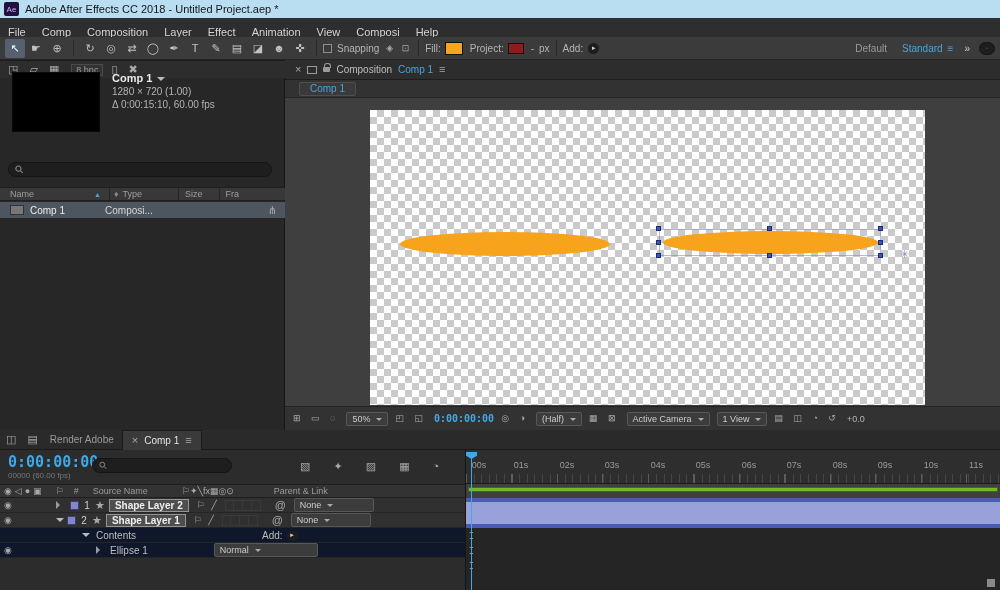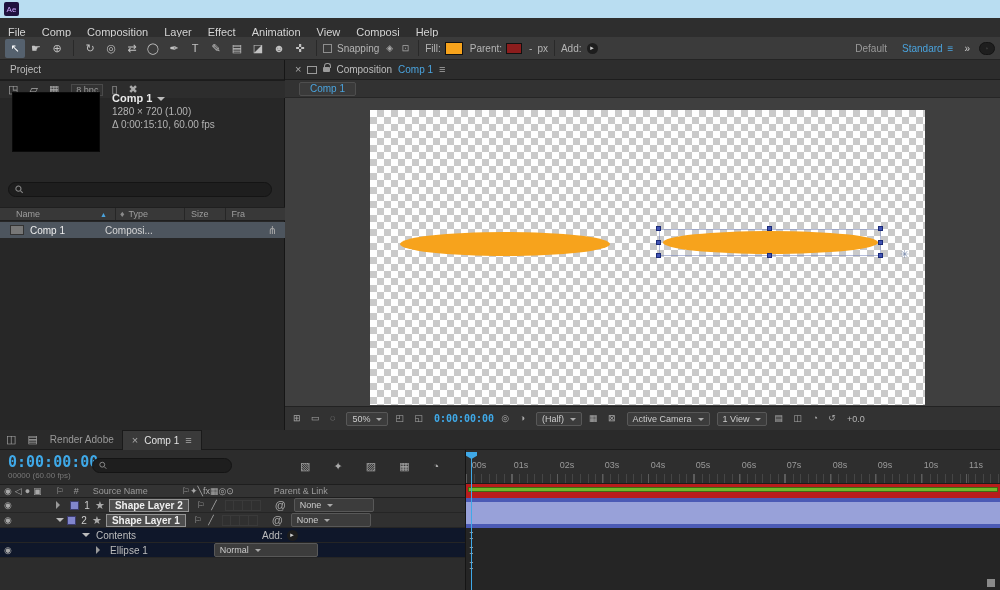--- a/index.html
+++ b/index.html
@@ -67,38 +67,39 @@
 #tl-tc{position:absolute;left:8px;top:3px;font-size:15px}
 #tl-frames{position:absolute;left:8px;top:21px;font-size:8px;color:#787878}
 #tl-header{position:absolute;left:0;top:34px;width:465px;height:14px;background:#333;border-top:1px solid #1e1e1e;border-bottom:1px solid #1e1e1e;display:flex;align-items:center;font-size:9px;color:#9b9b9b}
 .tl-row{position:absolute;left:0;width:465px;height:15px;display:flex;align-items:center;font-size:10px;color:#cfcfcf;border-bottom:1px solid #252525;background:#303030}
 .tl-row.prop{background:#0f172a;color:#bdbdbd}
 .chip{width:9px;height:9px;background:#8186cd;border:1px solid #3c3c6e}
 .selbox{border:1px solid #949494;background:#4e4e4e;padding:0 5px;height:13px;display:flex;align-items:center;color:#efefef;font-weight:bold;font-size:10px;white-space:nowrap}
 .swcells{display:flex;margin-left:6px}
 .swcells i{width:9px;height:11px;border:1px solid #3a3a3a;border-left:none}
 .swcells i:first-child{border-left:1px solid #3a3a3a}
-#tl-right{position:absolute;left:465px;top:0;right:0;height:140px;background:#b91c1c;border-left:1px solid #151515}
+#tl-right{position:absolute;left:465px;top:0;right:0;height:140px;background:#404040;border-left:1px solid #151515}
 #ruler{position:absolute;left:0;top:0;right:0;height:34px;background:#2e2e2e;border-bottom:1px solid #1c1c1c}
 #ruler .ticks{position:absolute;left:0;right:0;bottom:0;height:9px;background:repeating-linear-gradient(90deg,#5c5c5c 0 1px,transparent 1px 45.5px),repeating-linear-gradient(90deg,#454545 0 1px,transparent 1px 7.6px)}
 .tick{position:absolute;top:10px;transform:translateX(-50%);font-size:9px;color:#9a9a9a}
 #workarea{position:absolute;left:2px;right:2px;top:37px;height:5px;background:#74b62c;border:1px solid #3f6a12}
 #band{position:absolute;left:0;right:0;top:48px;height:30px;background:linear-gradient(#4b5ab5 0 4px,#98a1d9 4px 26px,#4b5ab5 26px 30px)}
 #tracks-lower{position:absolute;left:0;right:0;top:78px;bottom:0;background:#252525}
 .imark{position:absolute;left:3px;font-size:8px;color:#b5b5b5;font-family:"DejaVu Sans Mono",monospace}
 #playhead-line{position:absolute;left:5px;top:6px;bottom:0;width:1px;background:#3fa9e8}
 #playhead-cap{position:absolute;left:0;top:2px;width:11px;height:7px;background:#3fa9e8;clip-path:polygon(0 0,100% 0,100% 55%,50% 100%,0 55%)}
 #grip{position:absolute;right:5px;bottom:3px;width:8px;height:8px;background:#8a8a8a}
 a.link{color:#3fa9e8;text-decoration:none}
 </style>
 </head>
 <body>
 
 <div id="titlebar" class="abs r">
   <span id="appicon">Ae</span>
+  <span>Adobe After Effects CC 2018 - Untitled Project.aep *</span>
 </div>
 
 <div id="menubar" class="abs r">
   <span>File</span>
   <span>Comp</span>
   <span>Composition</span>
   <span>Layer</span>
   <span>Effect</span>
   <span>Animation</span>
   <span>View</span>
@@ -122,21 +123,21 @@
   <span class="tool">◪</span>
   <span class="tool">☻</span>
   <span class="tool">✜</span>
   <span class="tsep"></span>
   <span class="chk"></span>
   <span>Snapping</span>
   <span class="ico small" style="margin-left:6px;letter-spacing:3px">◈ ⊡</span>
   <span class="tsep"></span>
   <span>Fill:</span>
   <span class="swatch-fill" id="fill-swatch" style="background: rgb(247, 163, 28);"></span>
-  <span>Parent:</span>
+  <span>Project:</span>
   <span class="swatch-stroke"></span>
   <span>-</span>
   <span style="margin-left:4px">px</span>
   <span class="tsep"></span>
   <span>Add:</span>
   <span class="addbtn">▸</span>
   <span style="margin-left:auto;color:#9a9a9a">Default</span>
   <span class="blue" style="margin-left:14px">Standard</span>
   <span class="blue" style="margin-left:4px">≡</span>
   <span style="margin-left:10px;color:#cfcfcf">»</span>
@@ -144,42 +145,39 @@
     <svg width="9" height="9" viewBox="0 0 10 10">
         <circle cx="4" cy="4" r="3" fill="none" stroke="#8a8a8a" stroke-width="1.2"></circle>
         <path d="M6.3 6.3L9 9" stroke="#8a8a8a" stroke-width="1.2"></path>
       </svg>
   </span>
 </div>
 
 <div id="main" class="abs">
 
   <div id="project-panel">
-    <div class="panel-tabs">
-      <span>Project</span>
-    </div>
     <div id="pp-content">
       <div id="thumb" class="abs"></div>
       <div id="pp-meta" class="abs">
         <div class="r">
             <span class="name">Comp 1</span>
             <span class="caret-d"></span>
           </div>
         <div>1280 × 720 (1.00)</div>
         <div>Δ 0:00:15:10, 60.00 fps</div>
       </div>
       <div class="searchbox abs" style="left:8px;top:102px;width:264px">
         <svg width="9" height="9" viewBox="0 0 10 10">
             <circle cx="4" cy="4" r="3" fill="none" stroke="#8a8a8a" stroke-width="1.2"></circle>
             <path d="M6.3 6.3L9 9" stroke="#8a8a8a" stroke-width="1.2"></path>
           </svg>
         <input style="">
       </div>
       <div id="pp-table-head" class="abs">
-        <span style="padding-left:16px">Name</span>
+        <span style="padding-left:10px">Name</span>
         <span class="blue" style="margin-left:60px;font-size:7px">▲</span>
         <span class="colsep" style="margin-left:8px"></span>
         <span class="ico small" style="margin:0 4px;color:#8a8a8a">♦</span>
         <span>Type</span>
         <span class="colsep" style="margin-left:36px"></span>
         <span style="margin-left:6px">Size</span>
         <span class="colsep" style="margin-left:16px"></span>
         <span style="margin-left:6px">Fra</span>
       </div>
       <div id="pp-row" class="abs">

